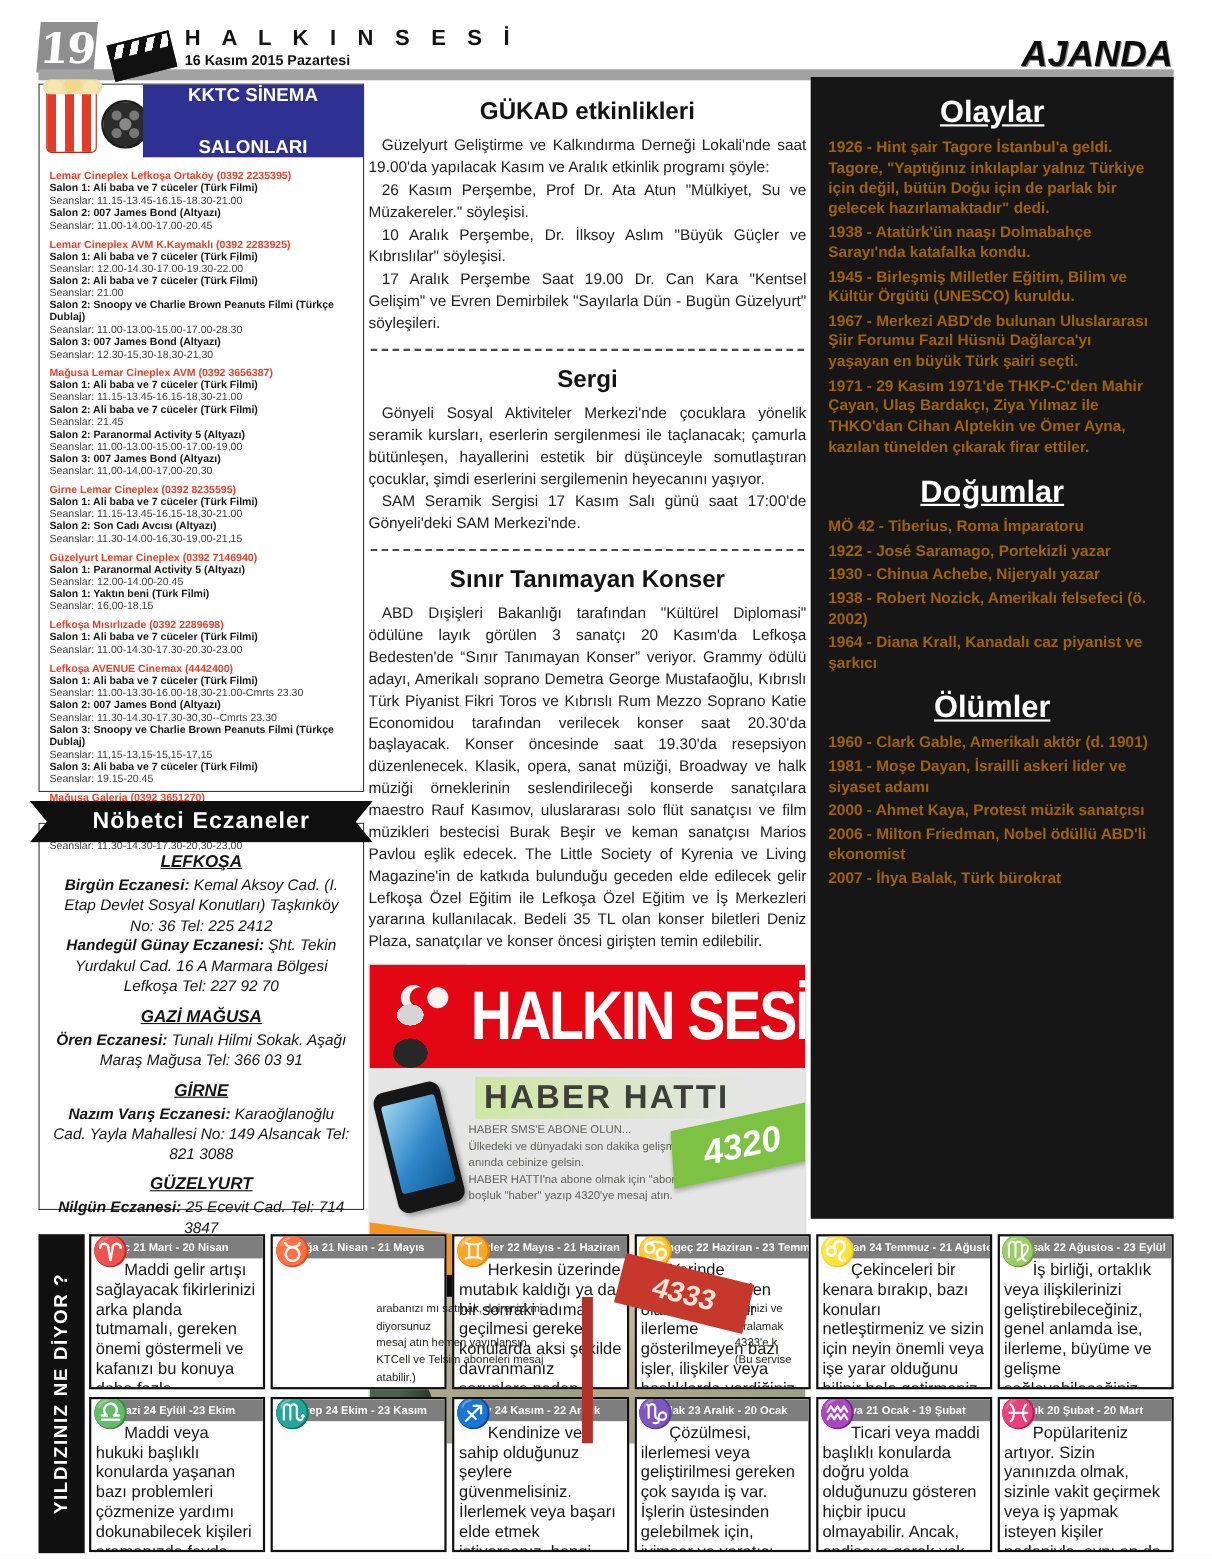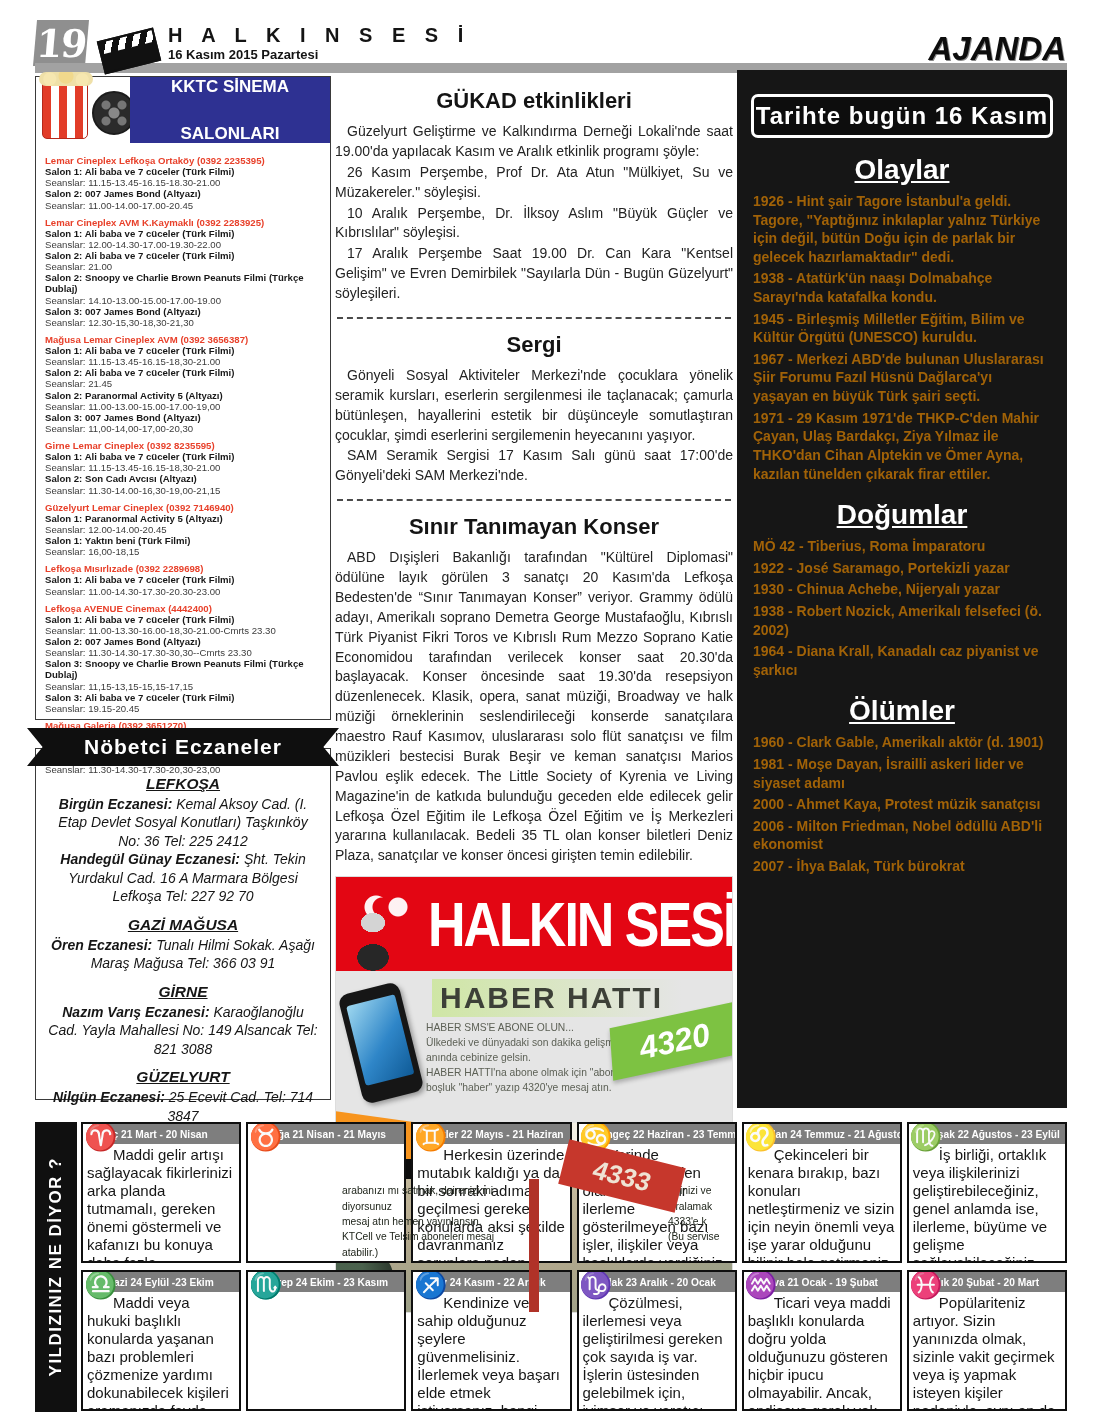--- a/index.html
+++ b/index.html
@@ -167,21 +167,21 @@
         <p class="cl t-b">Salon 1: Ali baba ve 7 cüceler (Türk Filmi)</p>
 
         <p class="cl t-n">Seanslar: 12.00-14.30-17.00-19.30-22.00</p>
 
         <p class="cl t-b">Salon 2: Ali baba ve 7 cüceler (Türk Filmi)</p>
 
         <p class="cl t-n">Seanslar: 21.00</p>
 
         <p class="cl t-b">Salon 2: Snoopy ve Charlie Brown Peanuts Filmi (Türkçe Dublaj)</p>
 
-        <p class="cl t-n">Seanslar: 14.10-13.00-15.00-17.00-19.00</p>
+        <p class="cl t-n">Seanslar: 11.00-13.00-15.00-17.00-28.30</p>
 
         <p class="cl t-b">Salon 3: 007 James Bond (Altyazı)</p>
 
         <p class="cl t-n">Seanslar: 12.30-15,30-18,30-21,30</p>
 
         <p class="cl t-h">Mağusa Lemar Cineplex AVM (0392 3656387)</p>
 
         <p class="cl t-b">Salon 1: Ali baba ve 7 cüceler (Türk Filmi)</p>
 
         <p class="cl t-n">Seanslar: 11.15-13.45-16.15-18,30-21.00</p>
@@ -334,23 +334,20 @@
           </div>
         </div>
         <div class="ad-ribbon-red">
             <span>4333</span>
           </div>
       </div>
     </div>
   </main>
 
   <aside class="today">
-    <div class="today-ribbon">
-        <span>Tarihte bugün 16 Kasım</span>
-      </div>
     <h3>Olaylar</h3>
     <p class="ev">1926 - Hint şair Tagore İstanbul'a geldi. Tagore, "Yaptığınız inkılaplar yalnız Türkiye için değil, bütün Doğu için de parlak bir gelecek hazırlamaktadır" dedi.</p>
       <p class="ev">1938 - Atatürk'ün naaşı Dolmabahçe Sarayı'nda katafalka kondu.</p>
       <p class="ev">1945 - Birleşmiş Milletler Eğitim, Bilim ve Kültür Örgütü (UNESCO) kuruldu.</p>
       <p class="ev">1967 - Merkezi ABD'de bulunan Uluslararası Şiir Forumu Fazıl Hüsnü Dağlarca'yı yaşayan en büyük Türk şairi seçti.</p>
       <p class="ev">1971 - 29 Kasım 1971'de THKP-C'den Mahir Çayan, Ulaş Bardakçı, Ziya Yılmaz ile THKO'dan Cihan Alptekin ve Ömer Ayna, kazılan tünelden çıkarak firar ettiler.</p>
     <h3>Doğumlar</h3>
     <p class="ev">MÖ 42 - Tiberius, Roma İmparatoru</p>
       <p class="ev">1922 - José Saramago, Portekizli yazar</p>
       <p class="ev">1930 - Chinua Achebe, Nijeryalı yazar</p>

